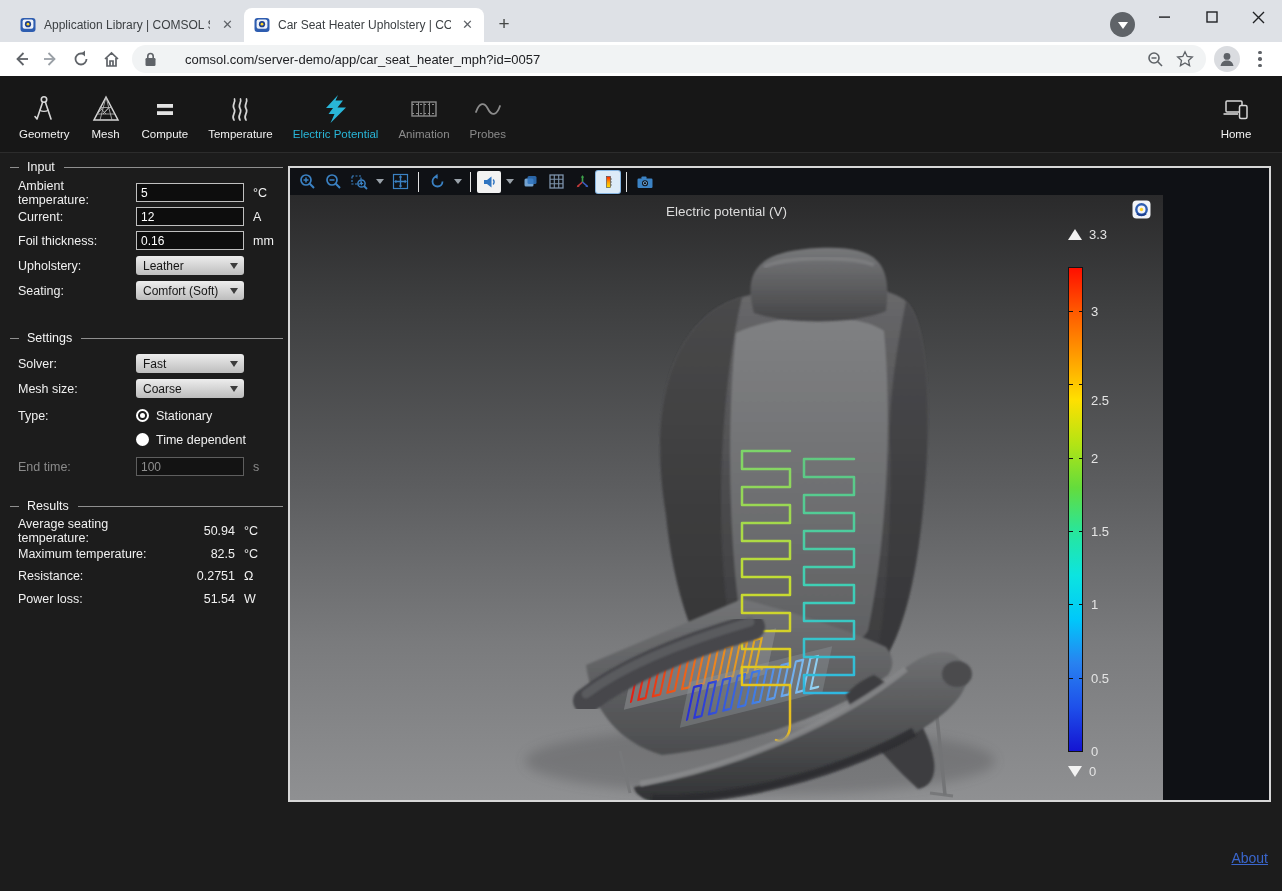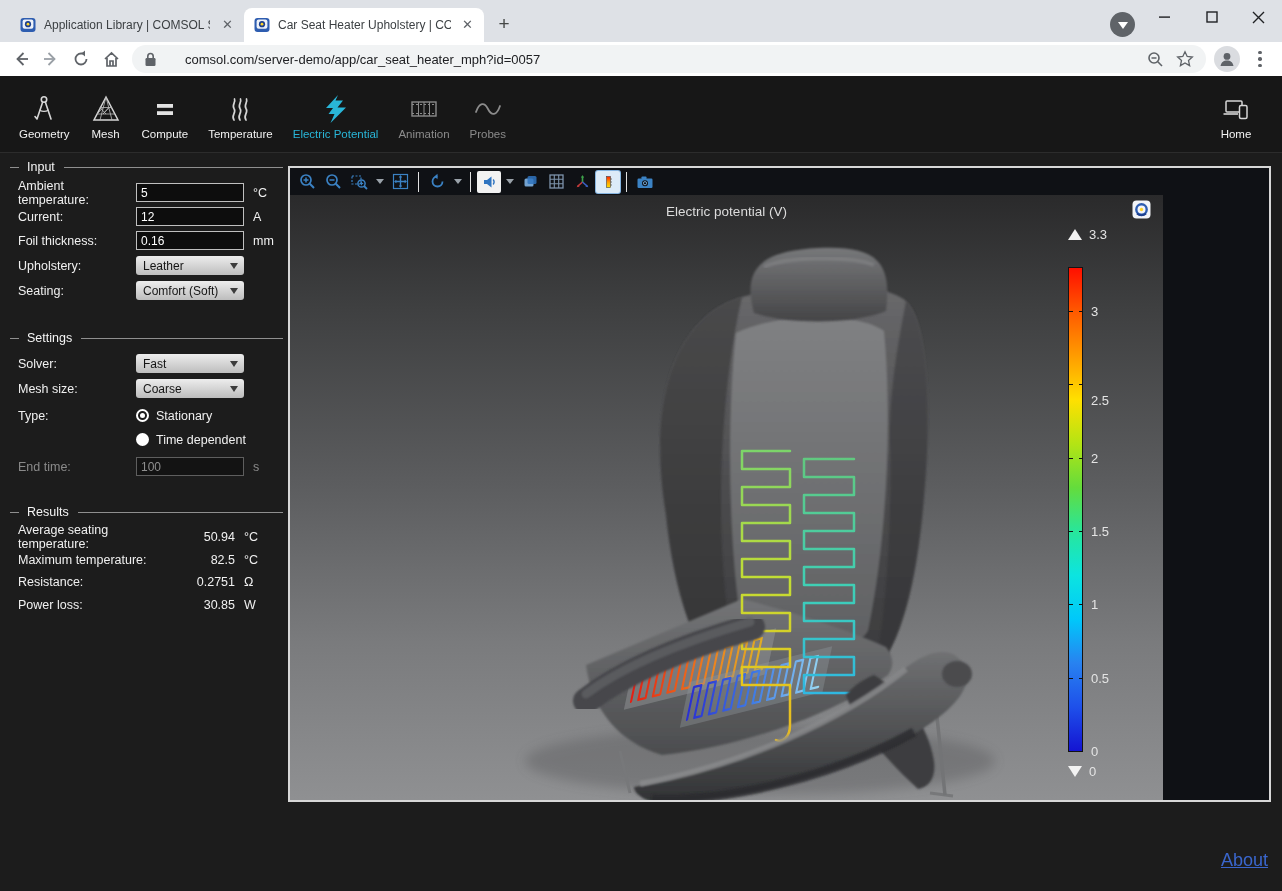--- a/index.html
+++ b/index.html
@@ -87,21 +87,21 @@
   .lg-max, .lg-min { display:flex; align-items:center; gap:7px; margin-left:7px; height:16px;text-align:right; }
   .lg-max { margin-bottom:26px; }
   .lg-min { margin-top:12px; }
   .tri-up { width:0; height:0; border-left:7px solid transparent; border-right:7px solid transparent; border-bottom:11px solid #f2f2f2; }
   .tri-down { width:0; height:0; border-left:7px solid transparent; border-right:7px solid transparent; border-top:11px solid #f2f2f2; }
   .lg-wrap { position:relative; height:483px; }
   .lg-bar { position:absolute; left:8px; top:0; width:13px; height:483px; outline:1px solid #141414; }
   .lg-tick { position:absolute; left:30px; transform:translateY(-50%); }
   .lg-notch { position:absolute; width:4px; height:1px; background:#101010; }
 
-  .about-link { position:absolute; right:14px; top:697px; color:#3a66cc; font-size:18px; }
+  .about-link { position:absolute; right:14px; top:697px; color:#3a66cc; font-size:14px; }
 </style>
 </head>
 <body>
 
 <div class="tabstrip">
   <div class="tab inactive">
     <svg width="16" height="16" viewBox="0 0 16 16">
         <rect x="0.5" y="1" width="15" height="14" rx="3" fill="#2e5db0"></rect>
         <rect x="2.6" y="2.4" width="10.8" height="9.4" rx="2" fill="#eef2f8"></rect>
         <circle cx="8" cy="7.2" r="3.1" fill="#1c3f8f"></circle>
@@ -329,39 +329,39 @@
       <span class="f-label"></span>
       <span class="radio off"></span>
       <span>Time dependent</span>
     </div>
     <div class="f-row disabled" style="margin-top:4px">
       <span class="f-label">End time:</span>
       <input class="ti disabled" disabled="" value="100" style="">
       <span class="f-unit">s</span>
     </div>
 
-    <div class="group-h" style="margin-top:26px">Results</div>
+    <div class="group-h" style="margin-top:20px">Results</div>
     <div class="res-row">
       <span class="res-label">Average seating temperature:</span>
       <span class="res-val">50.94</span>
       <span class="res-unit">°C</span>
     </div>
     <div class="res-row">
       <span class="res-label">Maximum temperature:</span>
       <span class="res-val">82.5</span>
       <span class="res-unit">°C</span>
     </div>
     <div class="res-row">
       <span class="res-label">Resistance:</span>
       <span class="res-val">0.2751</span>
       <span class="res-unit">Ω</span>
     </div>
     <div class="res-row">
       <span class="res-label">Power loss:</span>
-      <span class="res-val">30.85</span>
+      <span class="res-val">51.54</span>
       <span class="res-unit">W</span>
     </div>
   </div>
 
   <div class="plot-panel">
     <div class="plot-toolbar">
       <div class="tool-btn">
           <svg width="17" height="17" viewBox="0 0 17 17">
             <circle cx="7" cy="7" r="5" fill="none" stroke="#3b82c4" stroke-width="1.7"></circle>
             <path d="M10.8 10.8 L15 15" stroke="#3b82c4" stroke-width="2"></path>

